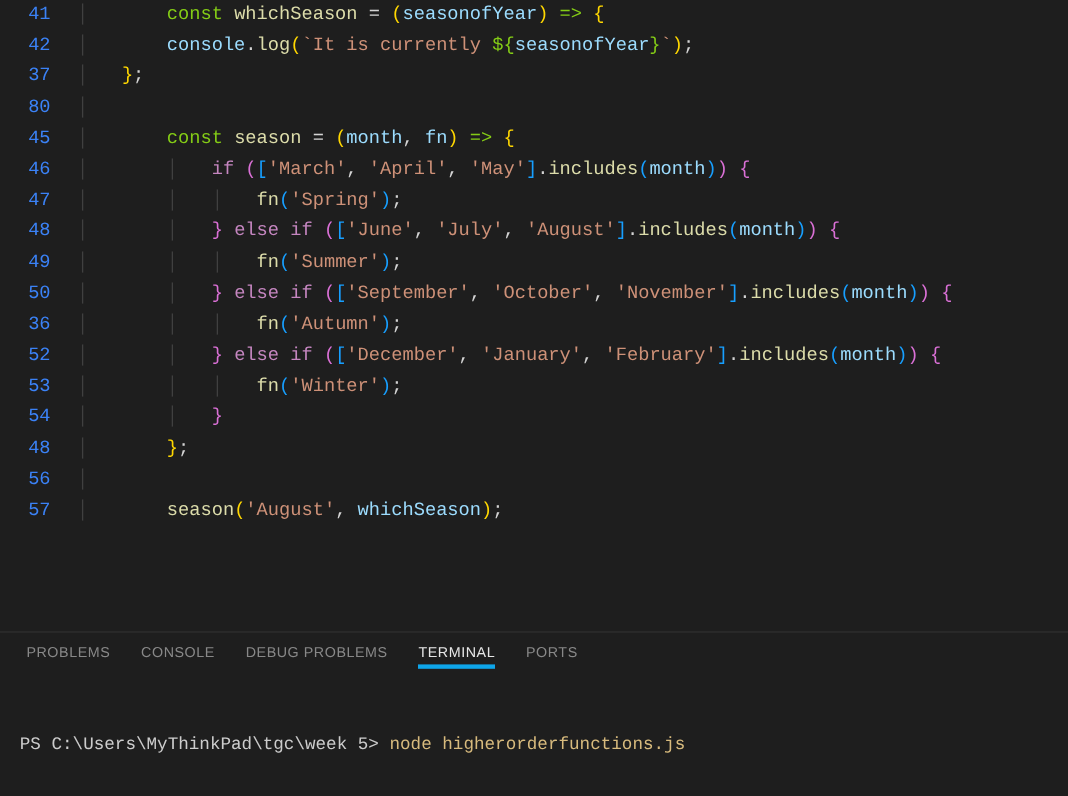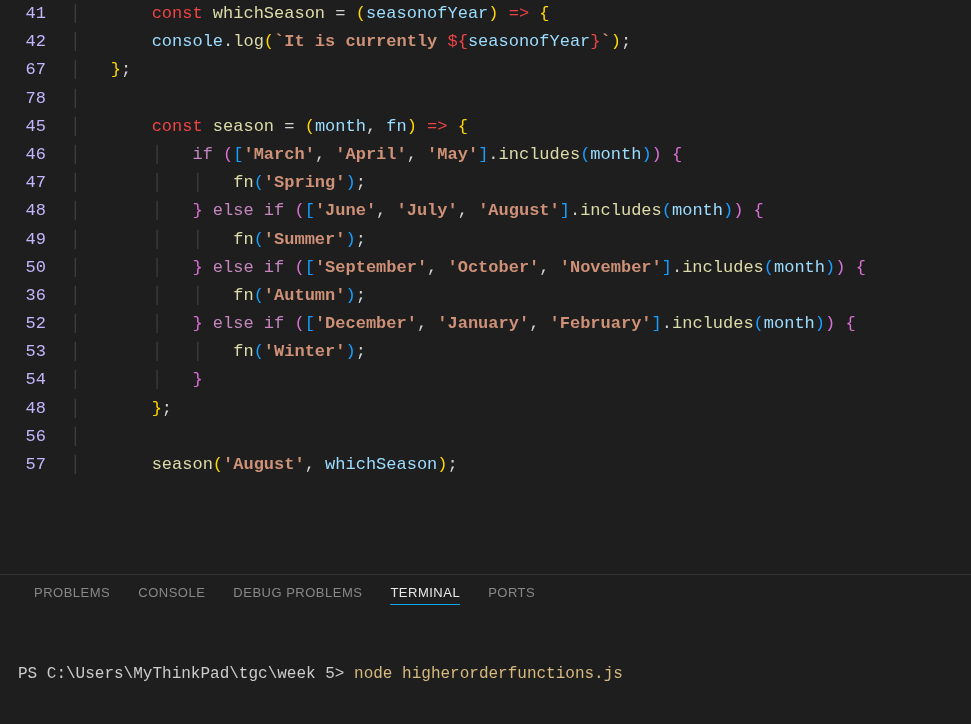--- a/index.html
+++ b/index.html
@@ -16,74 +16,74 @@
   }
   .editor {
     flex: 1;
     display: flex;
     overflow: hidden;
   }
   .gutter {
     width: 70px;
     padding-right: 24px;
     text-align: right;
-    color: #c4b5fd;
+    color: #3b82f6;
     user-select: none;
   }
   .gutter div, .code-line { height: 28.2px; line-height: 28.2px; }
   .code {
     flex: 1;
     position: relative;
     white-space: pre;
   }
   .indent-guide { color: #404040; }
-  .kw { color: #ef4444; }
+  .kw { color: #84cc16; }
   .kw2 { color: #c586c0; }
   .var { color: #9cdcfe; }
   .fn { color: #dcdcaa; }
-  .str { color: #ce9178; font-weight: bold; }
+  .str { color: #ce9178; }
   .punct { color: #d4d4d4; }
   .paren1 { color: #ffd700; }
   .paren2 { color: #da70d6; }
   .paren3 { color: #179fff; }
   .panel {
     border-top: 1px solid #333;
     background: #1e1e1e;
     height: 150px;
     display: flex;
     flex-direction: column;
   }
   .tabs {
     display: flex;
     gap: 28px;
-    padding: 10px 18px 6px 34px;
+    padding: 10px 18px 6px 24px;
     font-family: "Segoe UI", Arial, sans-serif;
     font-size: 13px;
     color: #888;
   }
   .tab { letter-spacing: 0.5px; cursor: pointer; padding-bottom: 4px; }
-  .tab.active { color: #e7e7e7; border-bottom: 1px solid #0ea5e9; }
+  .tab.active { color: #e7e7e7; border-bottom: 4px solid #0ea5e9; }
   .terminal {
     padding: 6px 18px;
     font-size: 16px;
     line-height: 23px;
     white-space: pre;
     color: #cccccc;
   }
   .term-yellow { color: #d7ba7d; text-align: center; }
 </style>
 </head>
 <body>
 
 <div class="editor">
   <div class="gutter" id="gutter">
       <div>41</div>
       <div>42</div>
-      <div>67</div>
-      <div>78</div>
+      <div>37</div>
+      <div>80</div>
       <div>45</div>
       <div>46</div>
       <div>47</div>
       <div>48</div>
       <div>49</div>
       <div>50</div>
       <div>36</div>
       <div>52</div>
       <div>53</div>
       <div>54</div>

